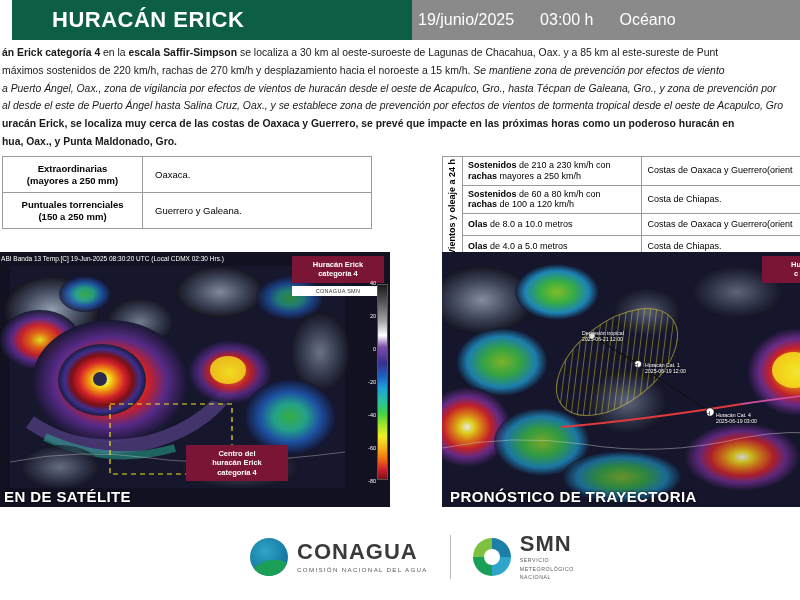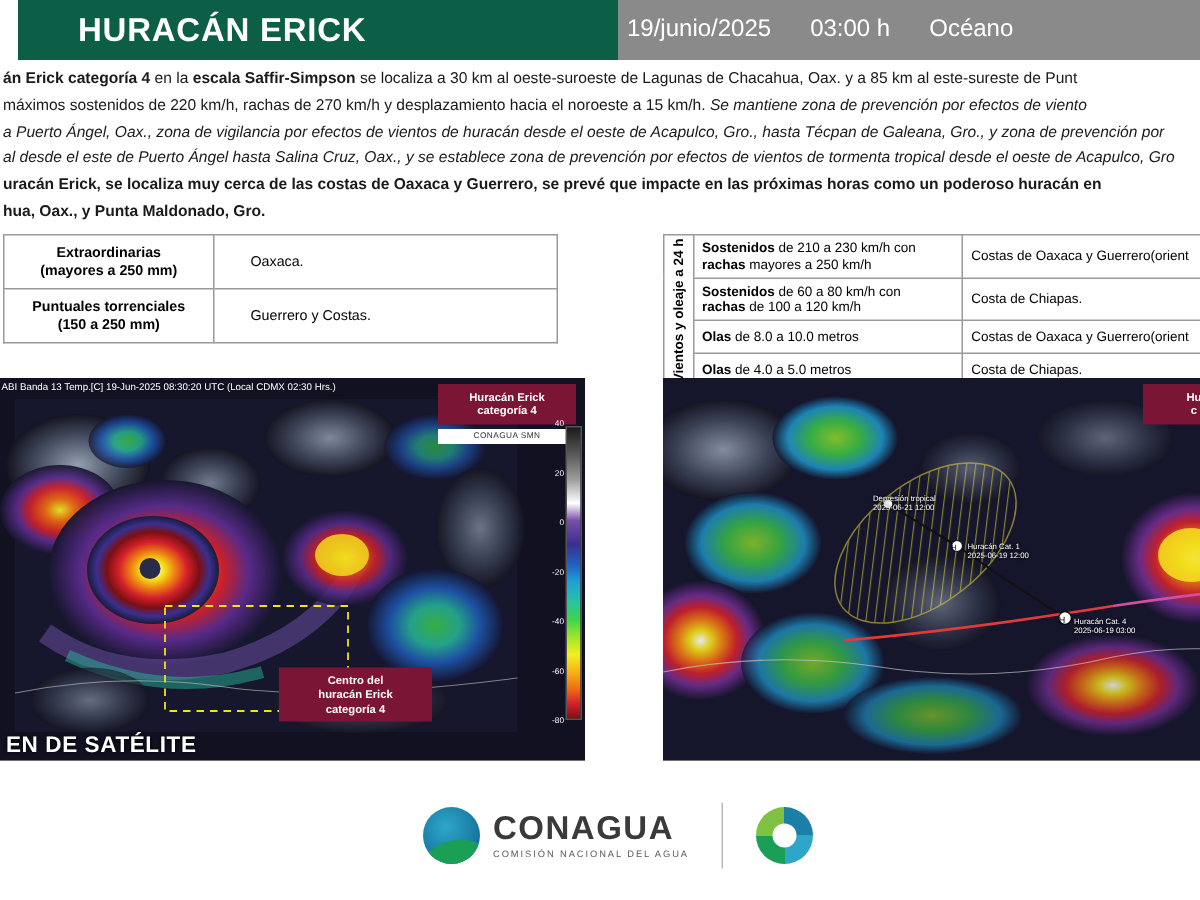--- a/index.html
+++ b/index.html
@@ -86,21 +86,21 @@
   }
   .rain-table td.cat {
     width: 140px;
     text-align: center;
     font-weight: bold;
     background: #ffffff;
     line-height: 1.25;
   }
   .rain-table td.val {
     background: #ffffff;
-    padding-left: 24px;
+    padding-left: 12px;
   }
 
   
   .wind-wrap {
     position: absolute;
     left: 430px; top: 0;
     width: 380px;
   }
   .wind-table {
     border-collapse: collapse;
@@ -327,21 +327,21 @@
             <div>Extraordinarias</div>
             <div>(mayores a 250 mm)</div>
           </td>
           <td class="val">Oaxaca.</td>
         </tr>
         <tr>
           <td class="cat">
             <div>Puntuales torrenciales</div>
             <div>(150 a 250 mm)</div>
           </td>
-          <td class="val">Guerrero y Costas.</td>
+          <td class="val">Guerrero y Galeana.</td>
         </tr>
       </tbody>
     </table>
 
     <div class="wind-wrap">
       <table class="wind-table">
         <tbody>
           <tr>
             <td class="rot" rowspan="4">
               <div class="rot-inner">
@@ -536,32 +536,39 @@
       </div>
       <div class="marker-label" style="left: 203px; top: 110px;">
         <div>Huracán Cat. 1</div>
         <div>2025-06-19 12:00</div>
       </div>
       <div class="marker-label" style="left: 274px; top: 160px;">
         <div>Huracán Cat. 4</div>
         <div>2025-06-19 03:00</div>
       </div>
 
+      <div class="panel-caption">PRONÓSTICO DE TRAYECTORIA</div>
     </div>
   </div>
 
   <div class="footer">
     <div class="footer-logo">
       <div class="logo-mark-conagua"></div>
       <div>
         <div class="logo-text-main">CONAGUA</div>
         <div class="logo-text-sub">COMISIÓN NACIONAL DEL AGUA</div>
       </div>
     </div>
 
     <div class="footer-divider"></div>
 
     <div class="footer-logo">
       <div class="logo-mark-smn"></div>
+      <div>
+        <div class="logo-text-main">SMN</div>
+        <div class="logo-text-sub2">SERVICIO</div>
+        <div class="logo-text-sub2">METEOROLÓGICO</div>
+        <div class="logo-text-sub2">NACIONAL</div>
+      </div>
     </div>
   </div>
 
 </div>
 
 </body></html>

